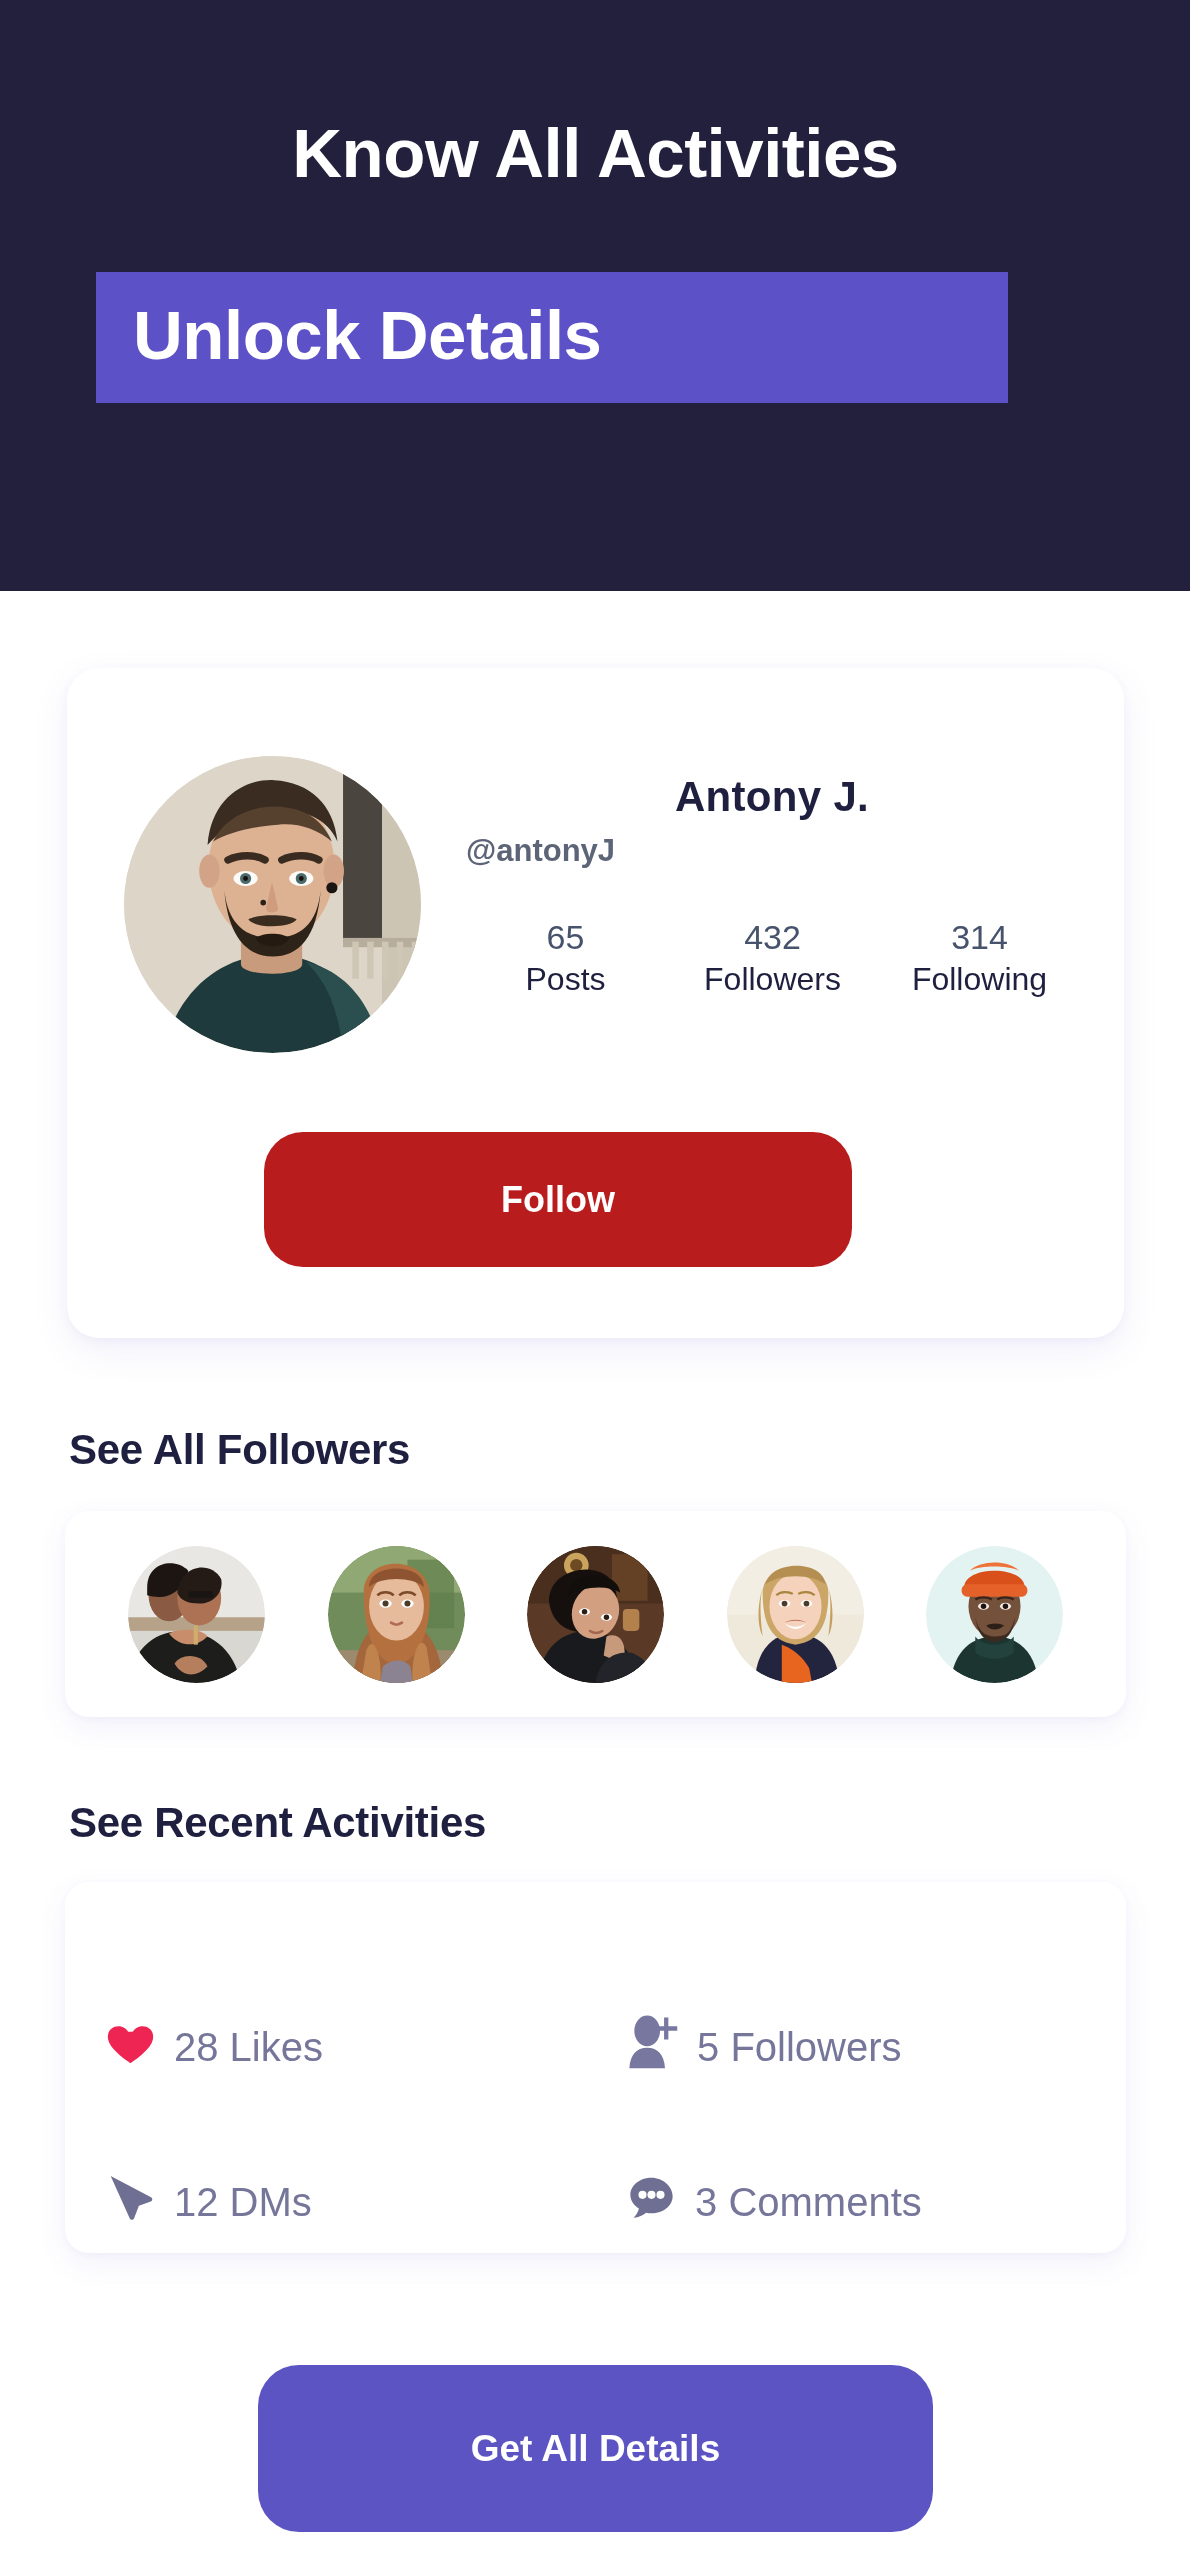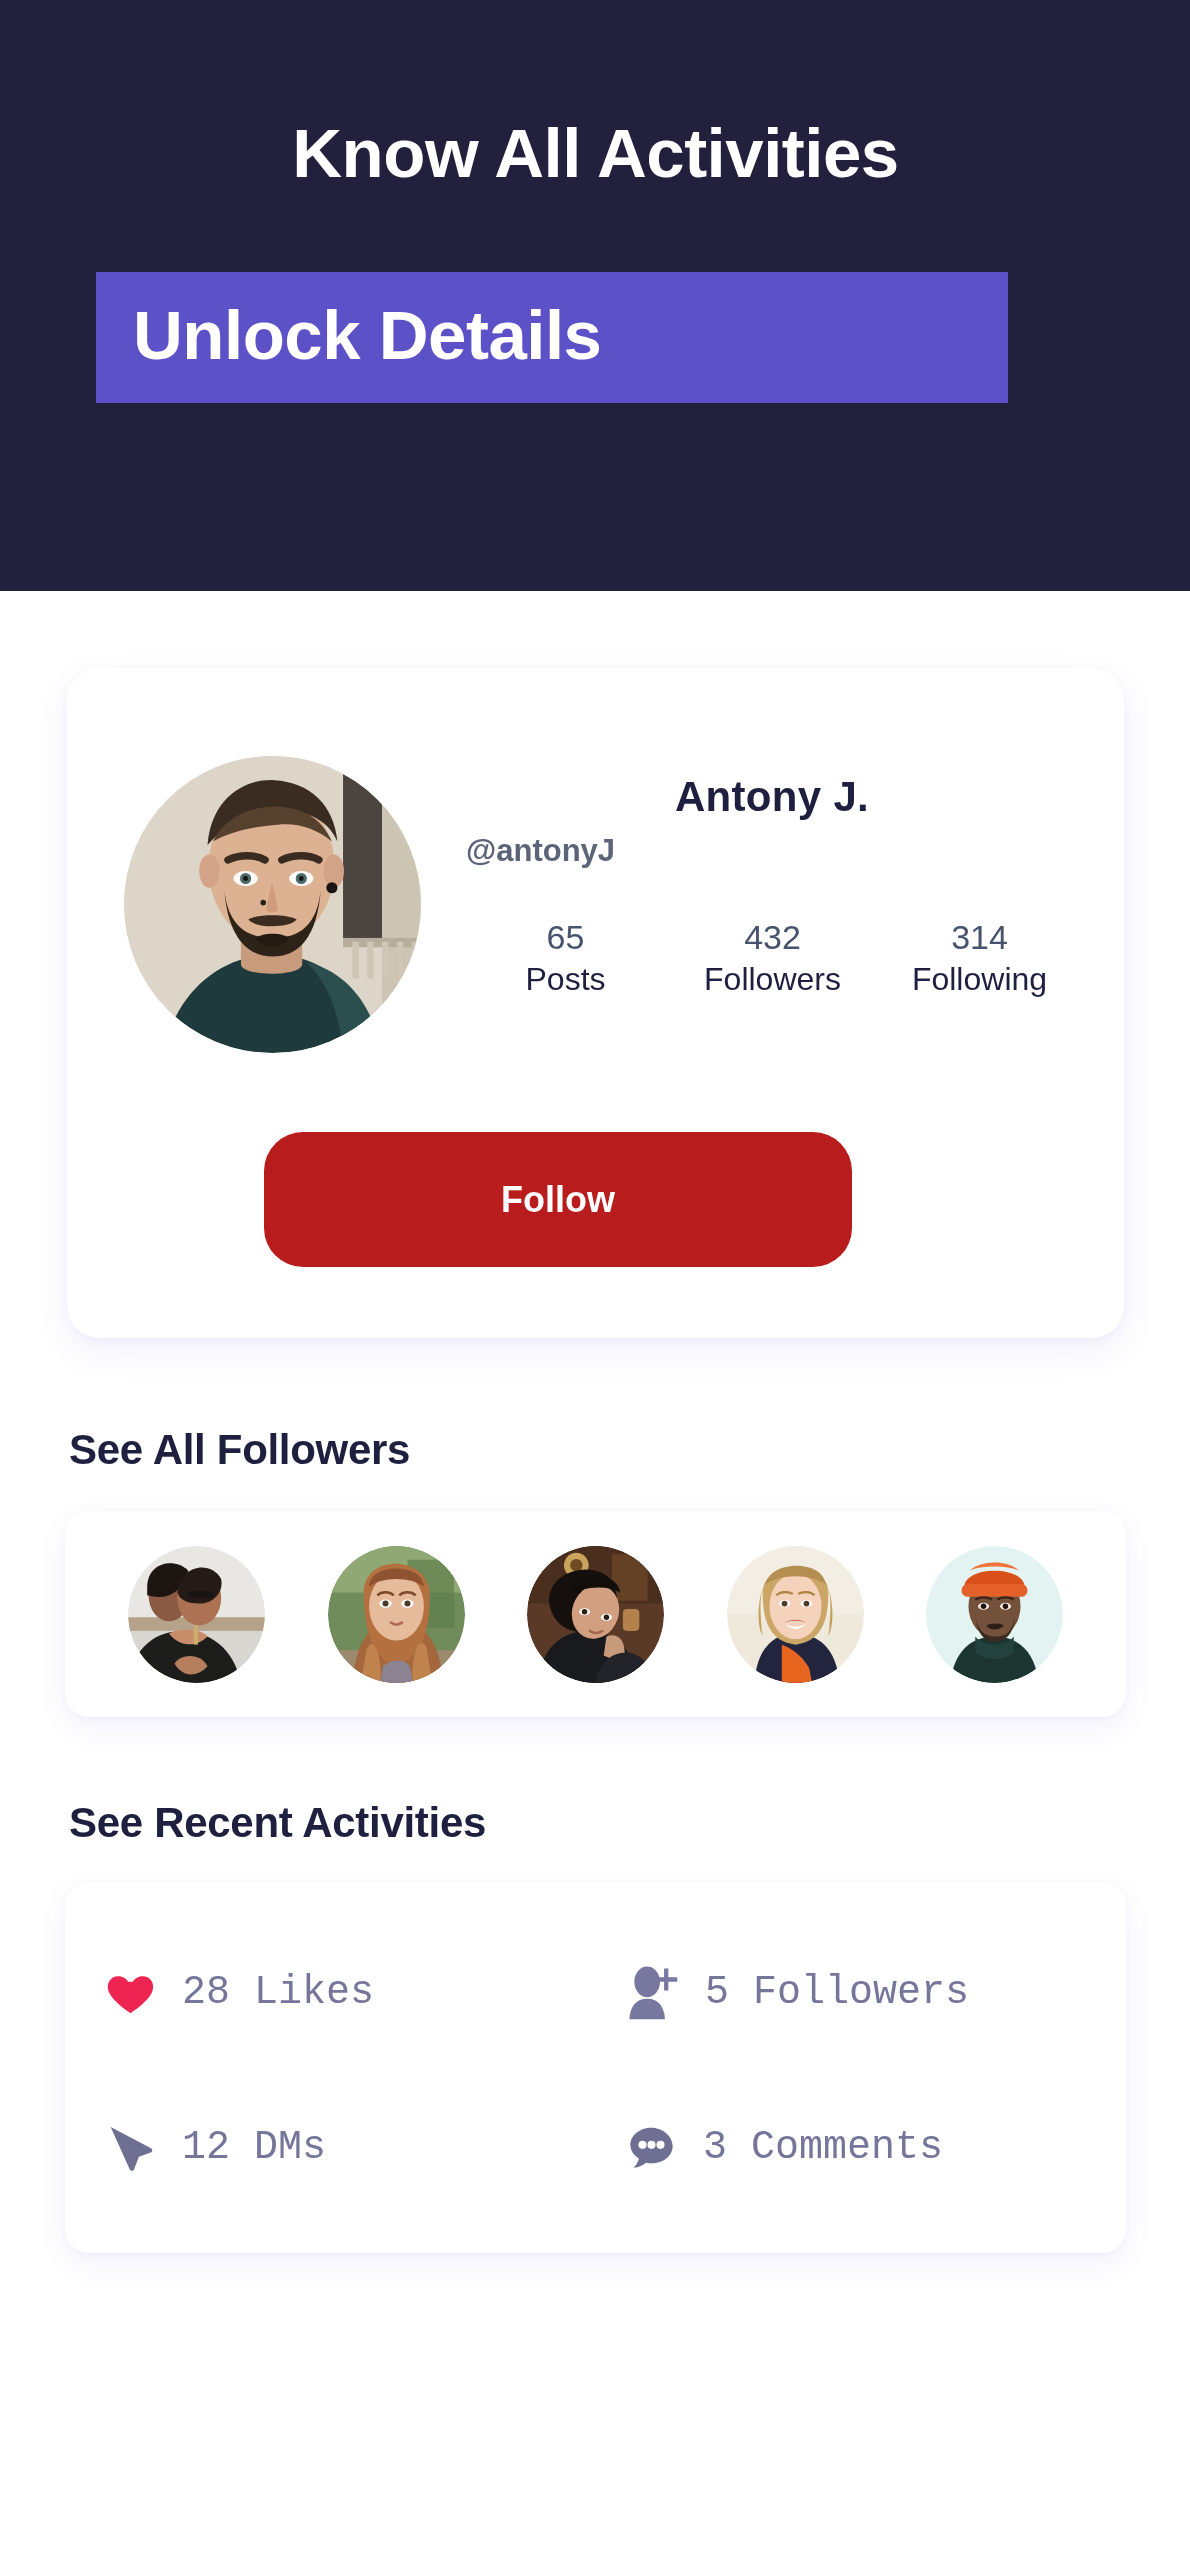--- a/index.html
+++ b/index.html
@@ -205,23 +205,22 @@
     position: absolute;
     left: 0; top: 0;
     width: 100%; height: 100%;
     display: grid;
     grid-template-columns: 52% 48%;
     grid-template-rows: 1fr 1fr;
     padding: 33px 22px 28px 37px;
   }
   .activity-item {
     display: flex;
-    align-items: center;
-    gap: 23px;
-    font-family: Liberation Mono, monospace;
+    align-items: flex-end;
+    gap: 15px;
   }
   .activity-icon {
     flex: 0 0 auto;
     display: flex;
     align-items: center;
     justify-content: center;
   }
   .activity-text {
     color: #75769a;
     font-size: 40px;
@@ -526,15 +525,16 @@
             <circle cx="12" cy="10.6" r="1.8" fill="#ffffff"></circle>
             <circle cx="16" cy="10.6" r="1.8" fill="#ffffff"></circle>
           </svg>
         </span>
         <span class="activity-text">3 Comments</span>
       </div>
 
     </div>
   </section>
 
+  <button class="cta-button">Get All Details</button>
 
 </div>
 
 
 </body></html>

